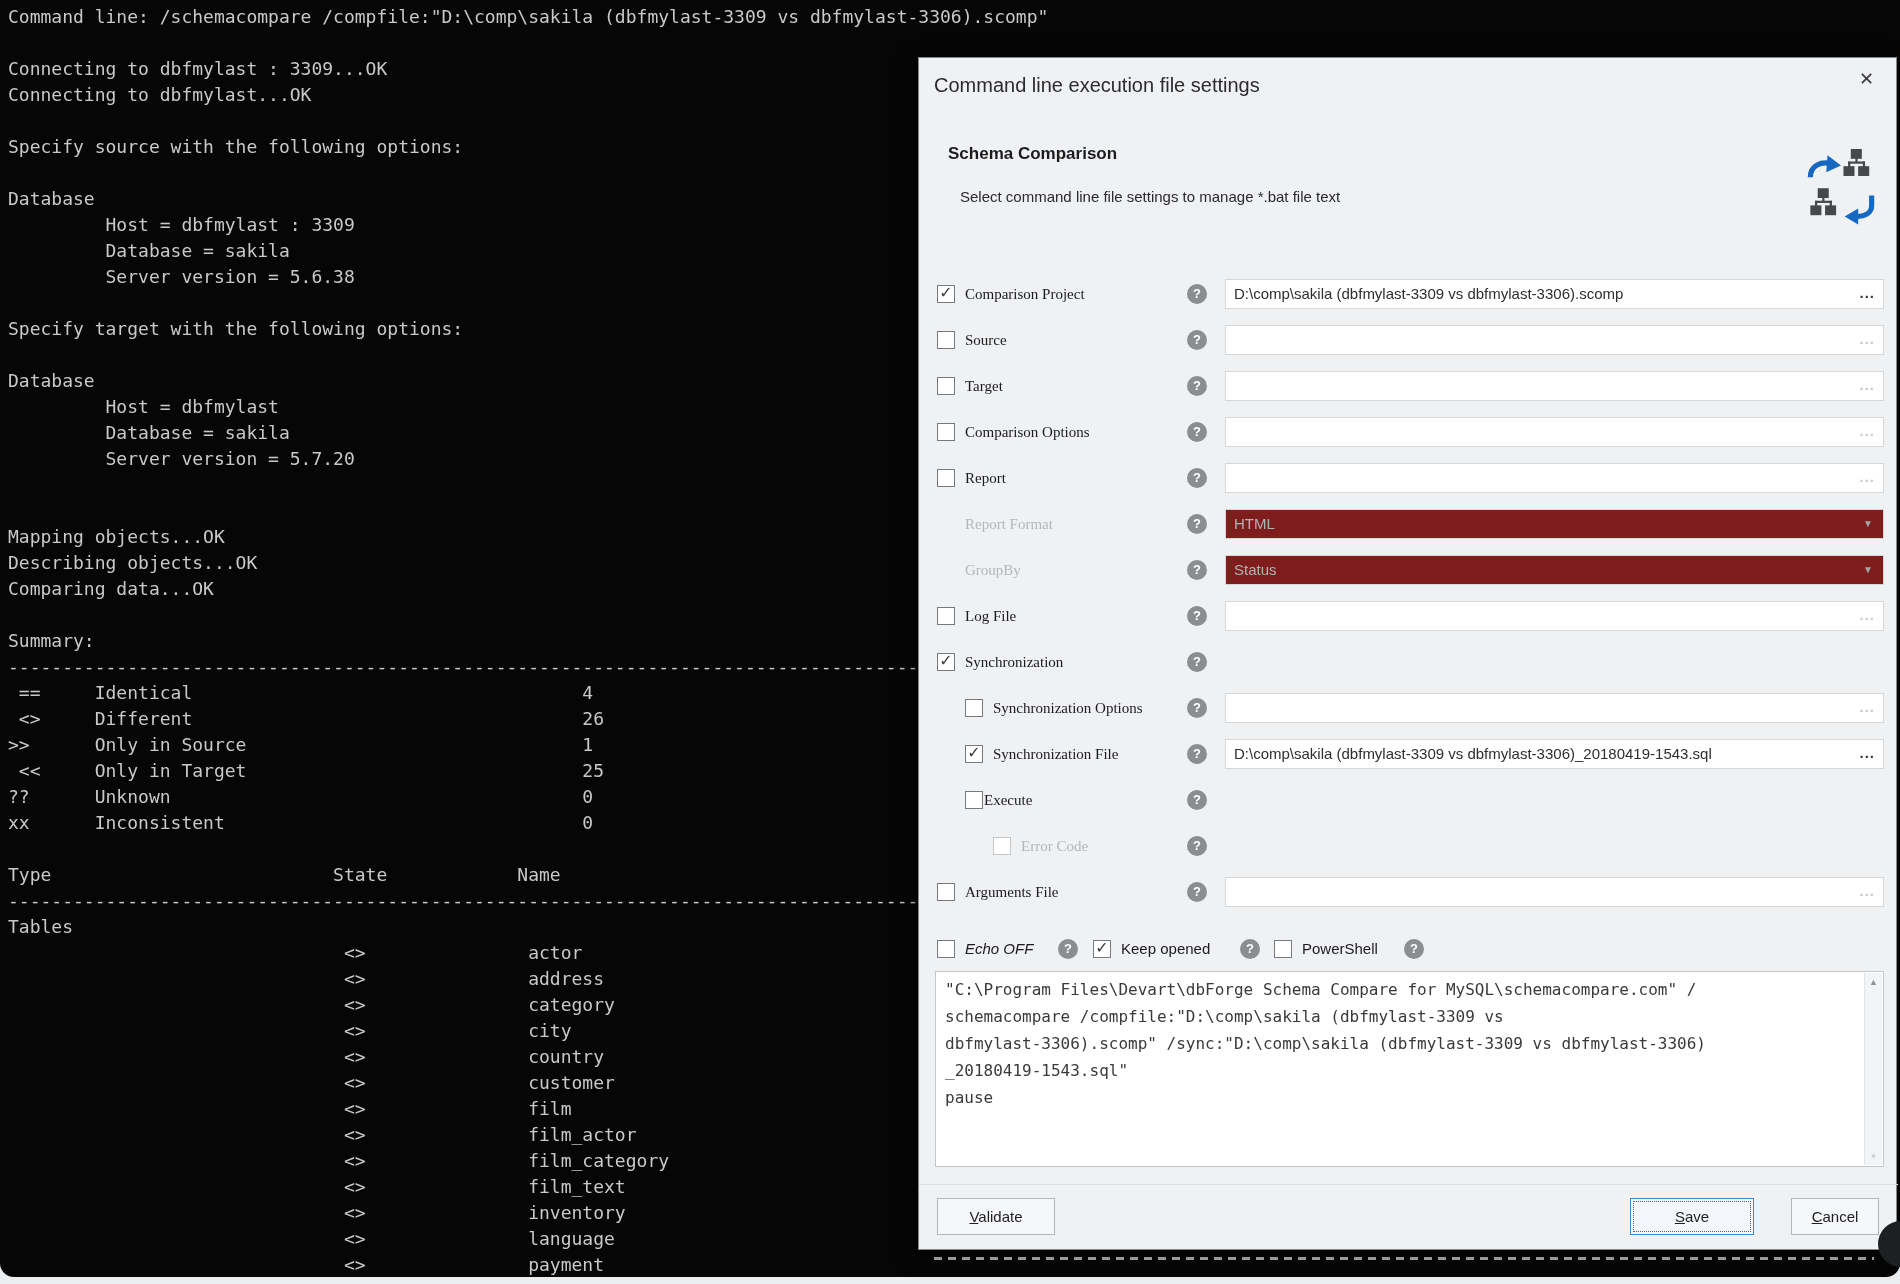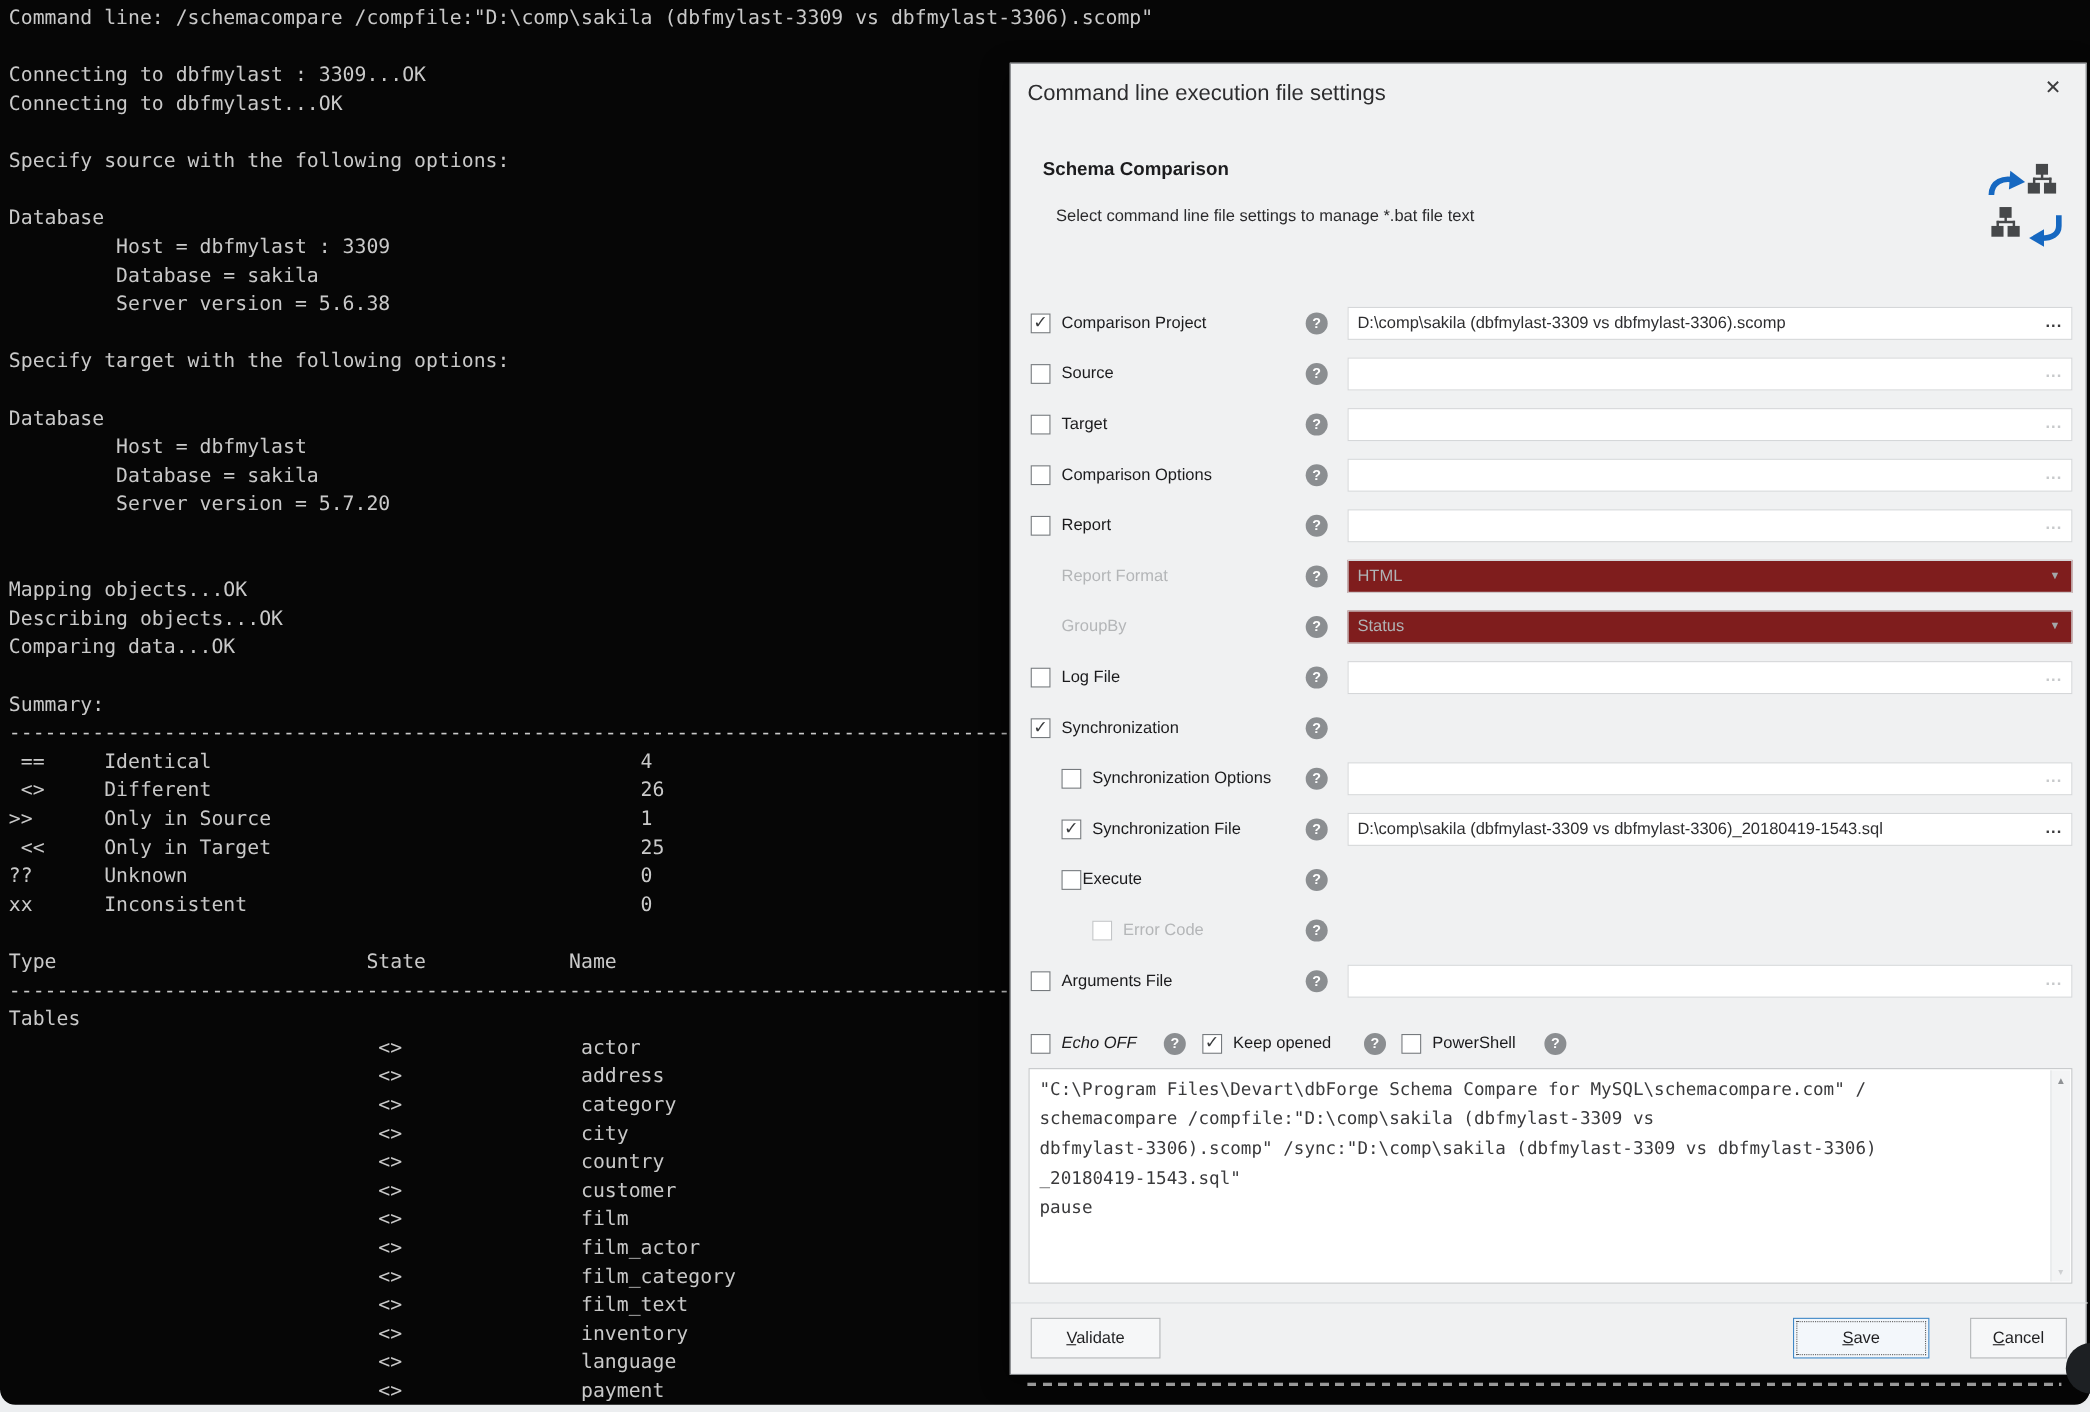--- a/index.html
+++ b/index.html
@@ -24,21 +24,21 @@
   .hdr-product{position:absolute;left:29px;top:86px;font-size:17px;font-weight:bold;color:#1c1c1e;}
   .hdr-sub{position:absolute;left:41px;top:130px;font-size:15px;color:#2a2a2c;}
   .hdr-icon{position:absolute;left:884px;top:88px;width:76px;height:82px;}
 
   
   .frow{position:absolute;left:0;width:979px;height:46px;}
   .cb{position:absolute;top:14px;width:18px;height:18px;background:#fff;border:1px solid #767a7e;
     box-sizing:border-box;text-align:center;}
   .cb .tick{position:relative;top:-3px;font-size:16px;color:#3a3c3e;font-family:"DejaVu Sans",sans-serif;}
   .cb.disabled{border-color:#c3c5c7;}
-  .flabel{position:absolute;top:0;line-height:46px;font-size:15px;color:#1b1b1d;white-space:nowrap;}
+  .flabel{position:absolute;top:0;line-height:46px;font-size:15px;color:#1b1b1d;white-space:nowrap;font-family:Liberation Serif, serif;}
   .flabel.disabled{color:#b4b6b8;}
   .help{position:absolute;top:13px;width:20px;height:20px;border-radius:50%;background:#8b8e91;
     color:#fff;font-size:13px;font-weight:bold;text-align:center;line-height:20px;}
   .field{position:absolute;left:306px;top:8px;width:659px;height:30px;background:#fff;
     border:1px solid #d5d7d9;box-sizing:border-box;}
   .field .val{position:absolute;left:8px;top:0;right:30px;line-height:28px;font-size:15px;
     color:#2e2e30;white-space:nowrap;overflow:hidden;}
   .field .browse{position:absolute;right:8px;top:-1px;line-height:28px;font-size:15px;
     font-weight:bold;letter-spacing:1px;}
   .browse.active{color:#3a3a3c;}

